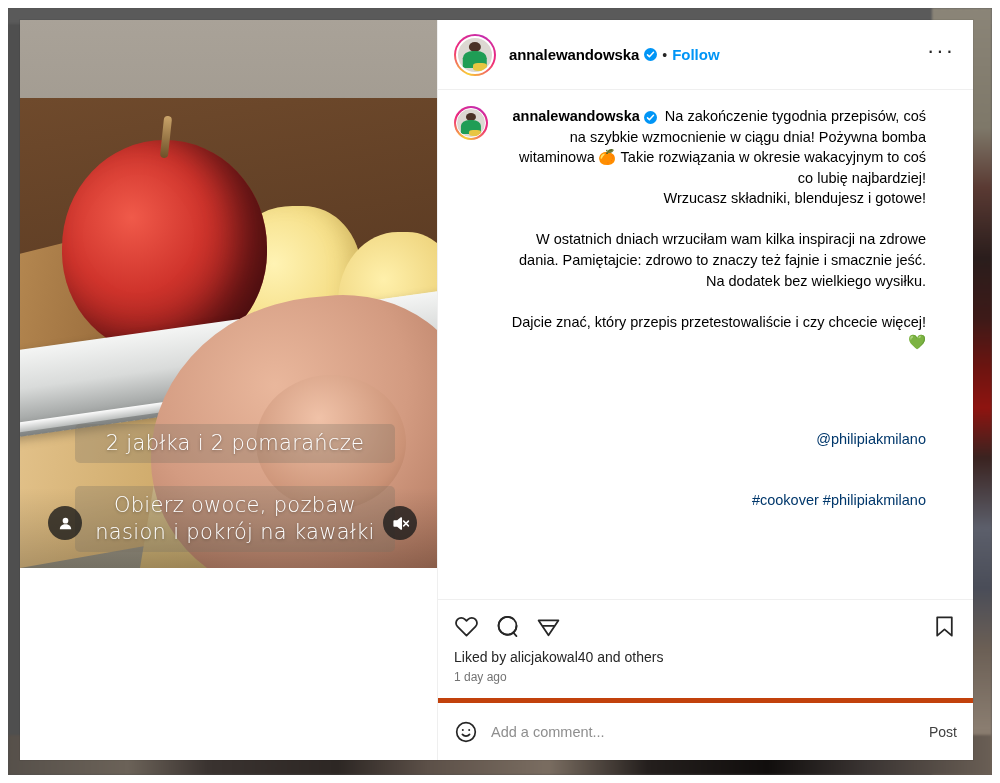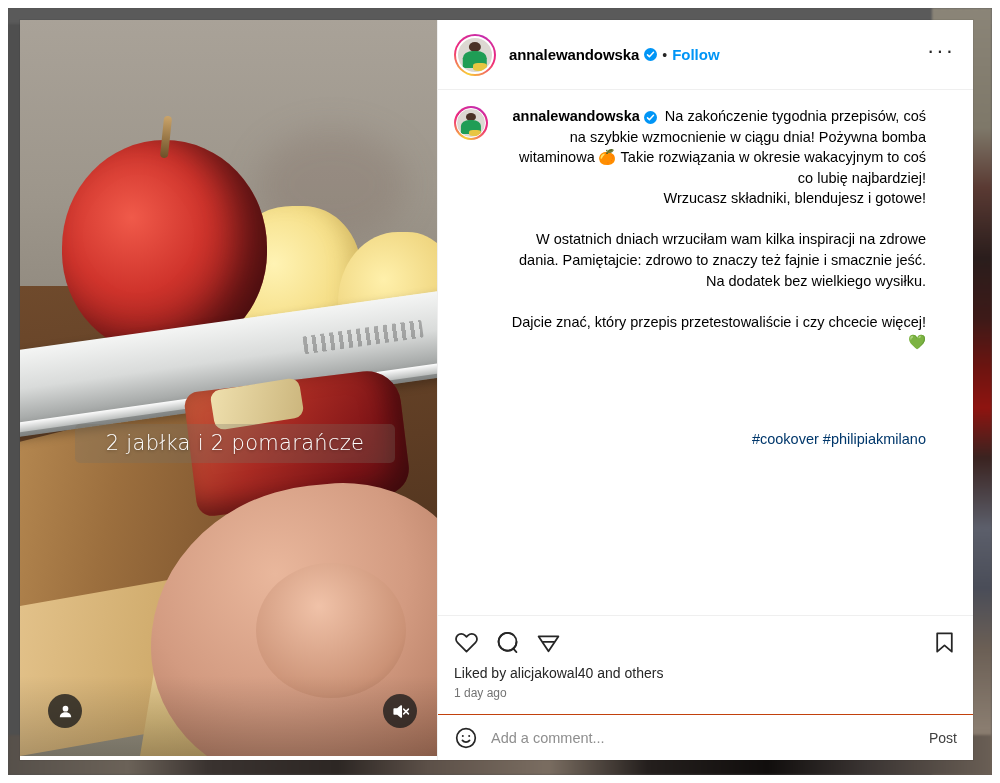--- a/index.html
+++ b/index.html
@@ -62,21 +62,21 @@
     background: #ffffff;
     display: flex;
     overflow: hidden;
     box-shadow: 0 0 0 1px rgba(0,0,0,0.05);
   }
 
   
   #media-pane {
     position: relative;
     width: 417px;
-    height: 736px;
+    height: 548px;
     background: #737373;
     overflow: hidden;
     flex: 0 0 417px;
   }
 
   
   #media-canvas { position: absolute; inset: 0; }
 
   .m-wall {
     position: absolute; left: 0; top: 0; width: 100%; height: 320px;
@@ -339,25 +339,25 @@
     padding: 4px 0 8px 0;
   }
   #action-icons .spacer { flex: 1 1 auto; }
   .icon-btn { cursor: pointer; display: inline-flex; }
   .likes-line { font-size: 14px; color: #262626; margin-top: 2px; }
   .likes-line b { font-weight: normal; }
   .time-line { font-size: 12px; color: #737373; margin-top: 5px; }
 
   
   #add-comment-bar {
-    border-top: 1px solid #c2410c;
+    border-top: 5px solid #c2410c;
     display: flex; align-items: center;
     padding: 16px 16px;
     gap: 13px; flex: 0 0 auto;
-    height: 46px;
+    height: 62px;
   }
   #comment-input {
     flex: 1 1 auto; border: none; outline: none;
     font-size: 14.5px; color: #262626;
     font-family: "Liberation Sans", sans-serif;
     background: transparent;
   }
   #comment-input::placeholder { color: #8e8e8e; }
   #post-submit {
     color: #404040; font-size: 14px; font-weight: normal; cursor: pointer; margin-left: 28px;
@@ -393,20 +393,22 @@
       <div class="m-knife-edge"></div>
       <div class="m-apple-slice"></div>
       <div class="m-slice-flesh"></div>
       <div class="m-hand"></div>
       <div class="m-thumb"></div>
       <div class="m-shadow-bottom"></div>
     </div>
 
     <div class="reel-caption" id="reel-caption-1">2 jabłka i 2 pomarańcze</div>
 
+    <div class="reel-caption" id="reel-caption-2">Obierz owoce, pozbaw
+nasion i pokrój na kawałki</div>
 
     <div class="reel-round-btn" id="reel-profile-btn">
       <svg viewBox="0 0 24 24" width="17" height="17" fill="#fff" aria-hidden="true">
         <circle cx="12" cy="8" r="4"></circle>
         <path d="M4 20c0-4.4 3.6-7 8-7s8 2.6 8 7z"></path>
       </svg>
     </div>
 
     <div class="reel-round-btn" id="reel-mute-btn">
       <svg viewBox="0 0 24 24" width="19" height="19" fill="none" stroke="#fff" stroke-width="1.9" stroke-linecap="round" stroke-linejoin="round" aria-hidden="true">
@@ -463,20 +465,21 @@
             </span><span> Na zakończenie tygodnia przepisów, coś na szybkie wzmocnienie w ciągu dnia! Pożywna bomba witaminowa </span><span class="emoji">🍊</span><span> Takie rozwiązania w okresie wakacyjnym to coś co lubię najbardziej!
 Wrzucasz składniki, blendujesz i gotowe!
 
 W ostatnich dniach wrzuciłam wam kilka inspiracji na zdrowe dania. Pamiętajcie: zdrowo to znaczy też fajnie i smacznie jeść. Na dodatek bez wielkiego wysiłku.
 
 Dajcie znać, który przepis przetestowaliście i czy chcecie więcej!
 </span><span class="emoji">💚</span>
           </div>
 
           <div class="caption-body" style="margin-top:14px;">
+            <div class="link-blue">@philipiakmilano</div>
             <div class="link-blue">#cookover #philipiakmilano</div>
             
           </div>
 
         </div>
       </div>
 
     </div>
 
     <div id="actions-section">

